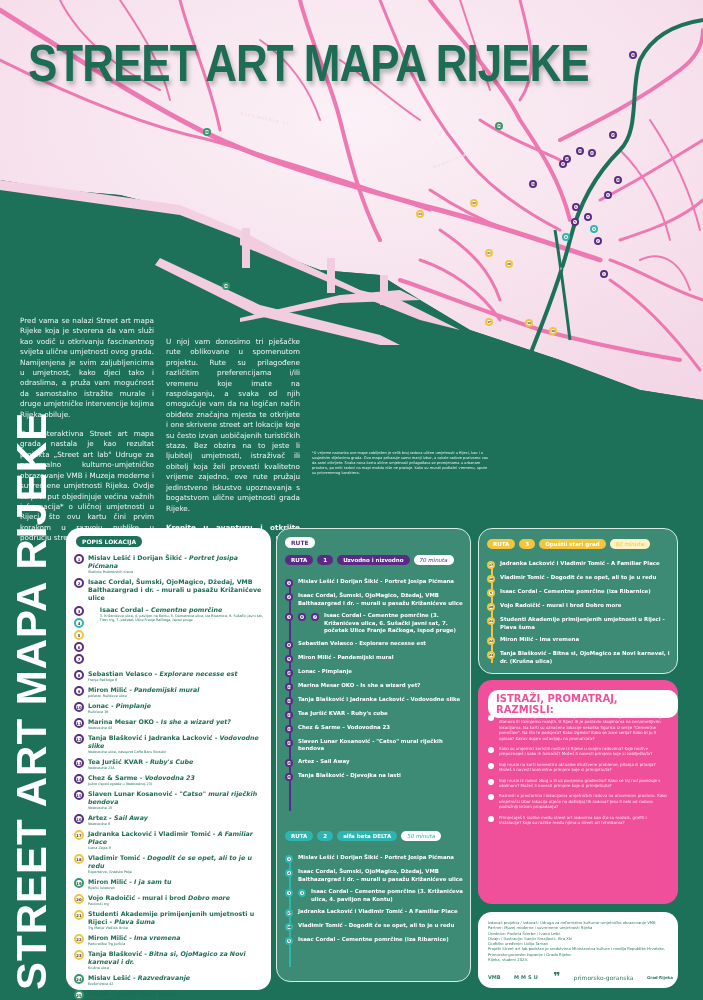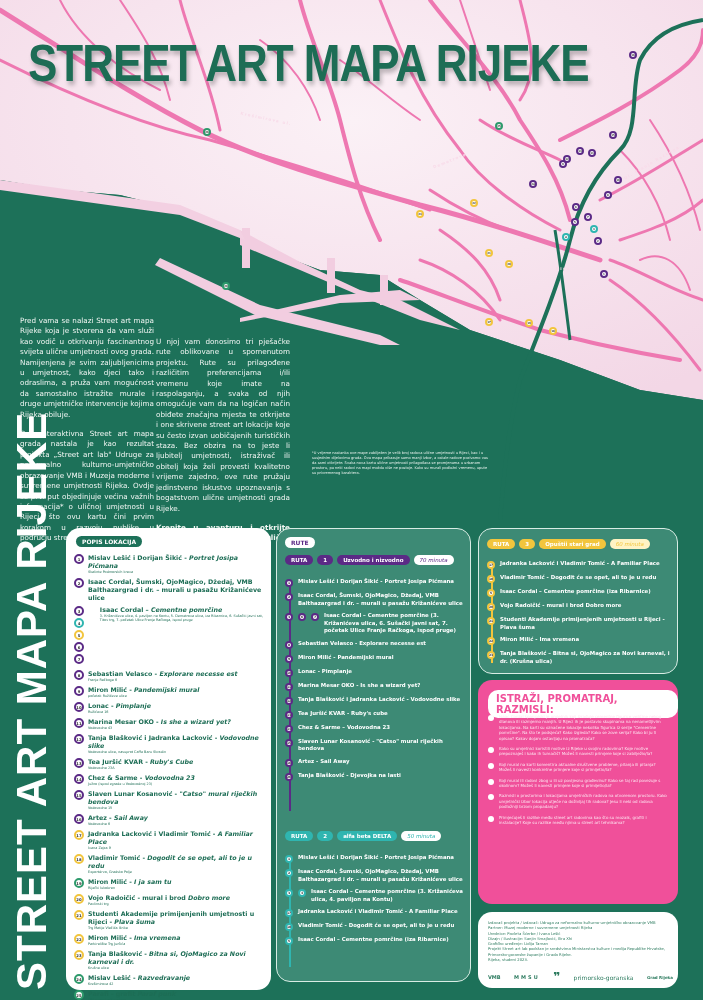--- a/index.html
+++ b/index.html
@@ -148,21 +148,21 @@
   <div class="pin purple" style="left:529px;top:180px;">24</div>
   <div class="pin green" style="left:495px;top:122px;">25</div>
   <div class="pin green" style="left:203px;top:128px;">26</div>
   <div class="pin green" style="left:222px;top:282px;">28</div>
 </div>
 
 <div class="intro" style="left:20px;top:316px;width:134px;">
   <p>Pred vama se nalazi Street art mapa Rijeke koja je stvorena da vam služi kao vodič u otkrivanju fascinantnog svijeta ulične umjetnosti ovog grada. Namijenjena je svim zaljubljenicima u umjetnost, kako djeci tako i odraslima, a pruža vam mogućnost da samostalno istražite murale i druge umjetničke intervencije kojima Rijeka obiluje.</p>
   <p>Ova interaktivna Street art mapa grada nastala je kao rezultat projekta „Street art lab" Udruge za neformalno kulturno-umjetničko obrazovanje VMB i Muzeja moderne i suvremene umjetnosti Rijeka. Ovdje se prvi put objedinjuje većina važnih informacija* o uličnoj umjetnosti u Rijeci, što ovu kartu čini prvim korakom u razvoju publike u području street arta u našem grada.</p>
 </div>
-<div class="intro" style="left:156px;top:337px;width:134px;">
+<div class="intro" style="left:166px;top:337px;width:134px;">
   <p>U njoj vam donosimo tri pješačke rute oblikovane u spomenutom projektu. Rute su prilagođene različitim preferencijama i/ili vremenu koje imate na raspolaganju, a svaka od njih omogućuje vam da na logičan način obiđete značajna mjesta te otkrijete i one skrivene street art lokacije koje su često izvan uobičajenih turističkih staza. Bez obzira na to jeste li ljubitelj umjetnosti, istraživač ili obitelj koja želi provesti kvalitetno vrijeme zajedno, ove rute pružaju jedinstveno iskustvo upoznavanja s bogatstvom ulične umjetnosti grada Rijeke.</p>
   <p class="bold">Krenite u avanturu i otkrijte skrivene dragulje ulične umjetnosti grada Rijeke!</p>
 </div>
 <div class="footnote">*U vrijeme nastanka ove mape zabilježen je velik broj radova ulične umjetnosti u Rijeci, kao i u susjednim dijelovima grada. Ova mapa prikazuje samo manji izbor, a ostale radove pozivamo vas da sami otkrijete. Svaka nova karta ulične umjetnosti prilagođava se promjenama u urbanom prostoru, pa neki radovi na mapi možda više ne postoje. Kako su murali podložni vremenu, upute su privremenog karaktera.</div>
 
 <div class="vtitle">STREET ART MAPA RIJEKE</div>
 
 <div class="panel p-loc">
   <span class="pill loc-head">POPIS LOKACIJA</span>
   <div class="loc-list" id="loc-list">

